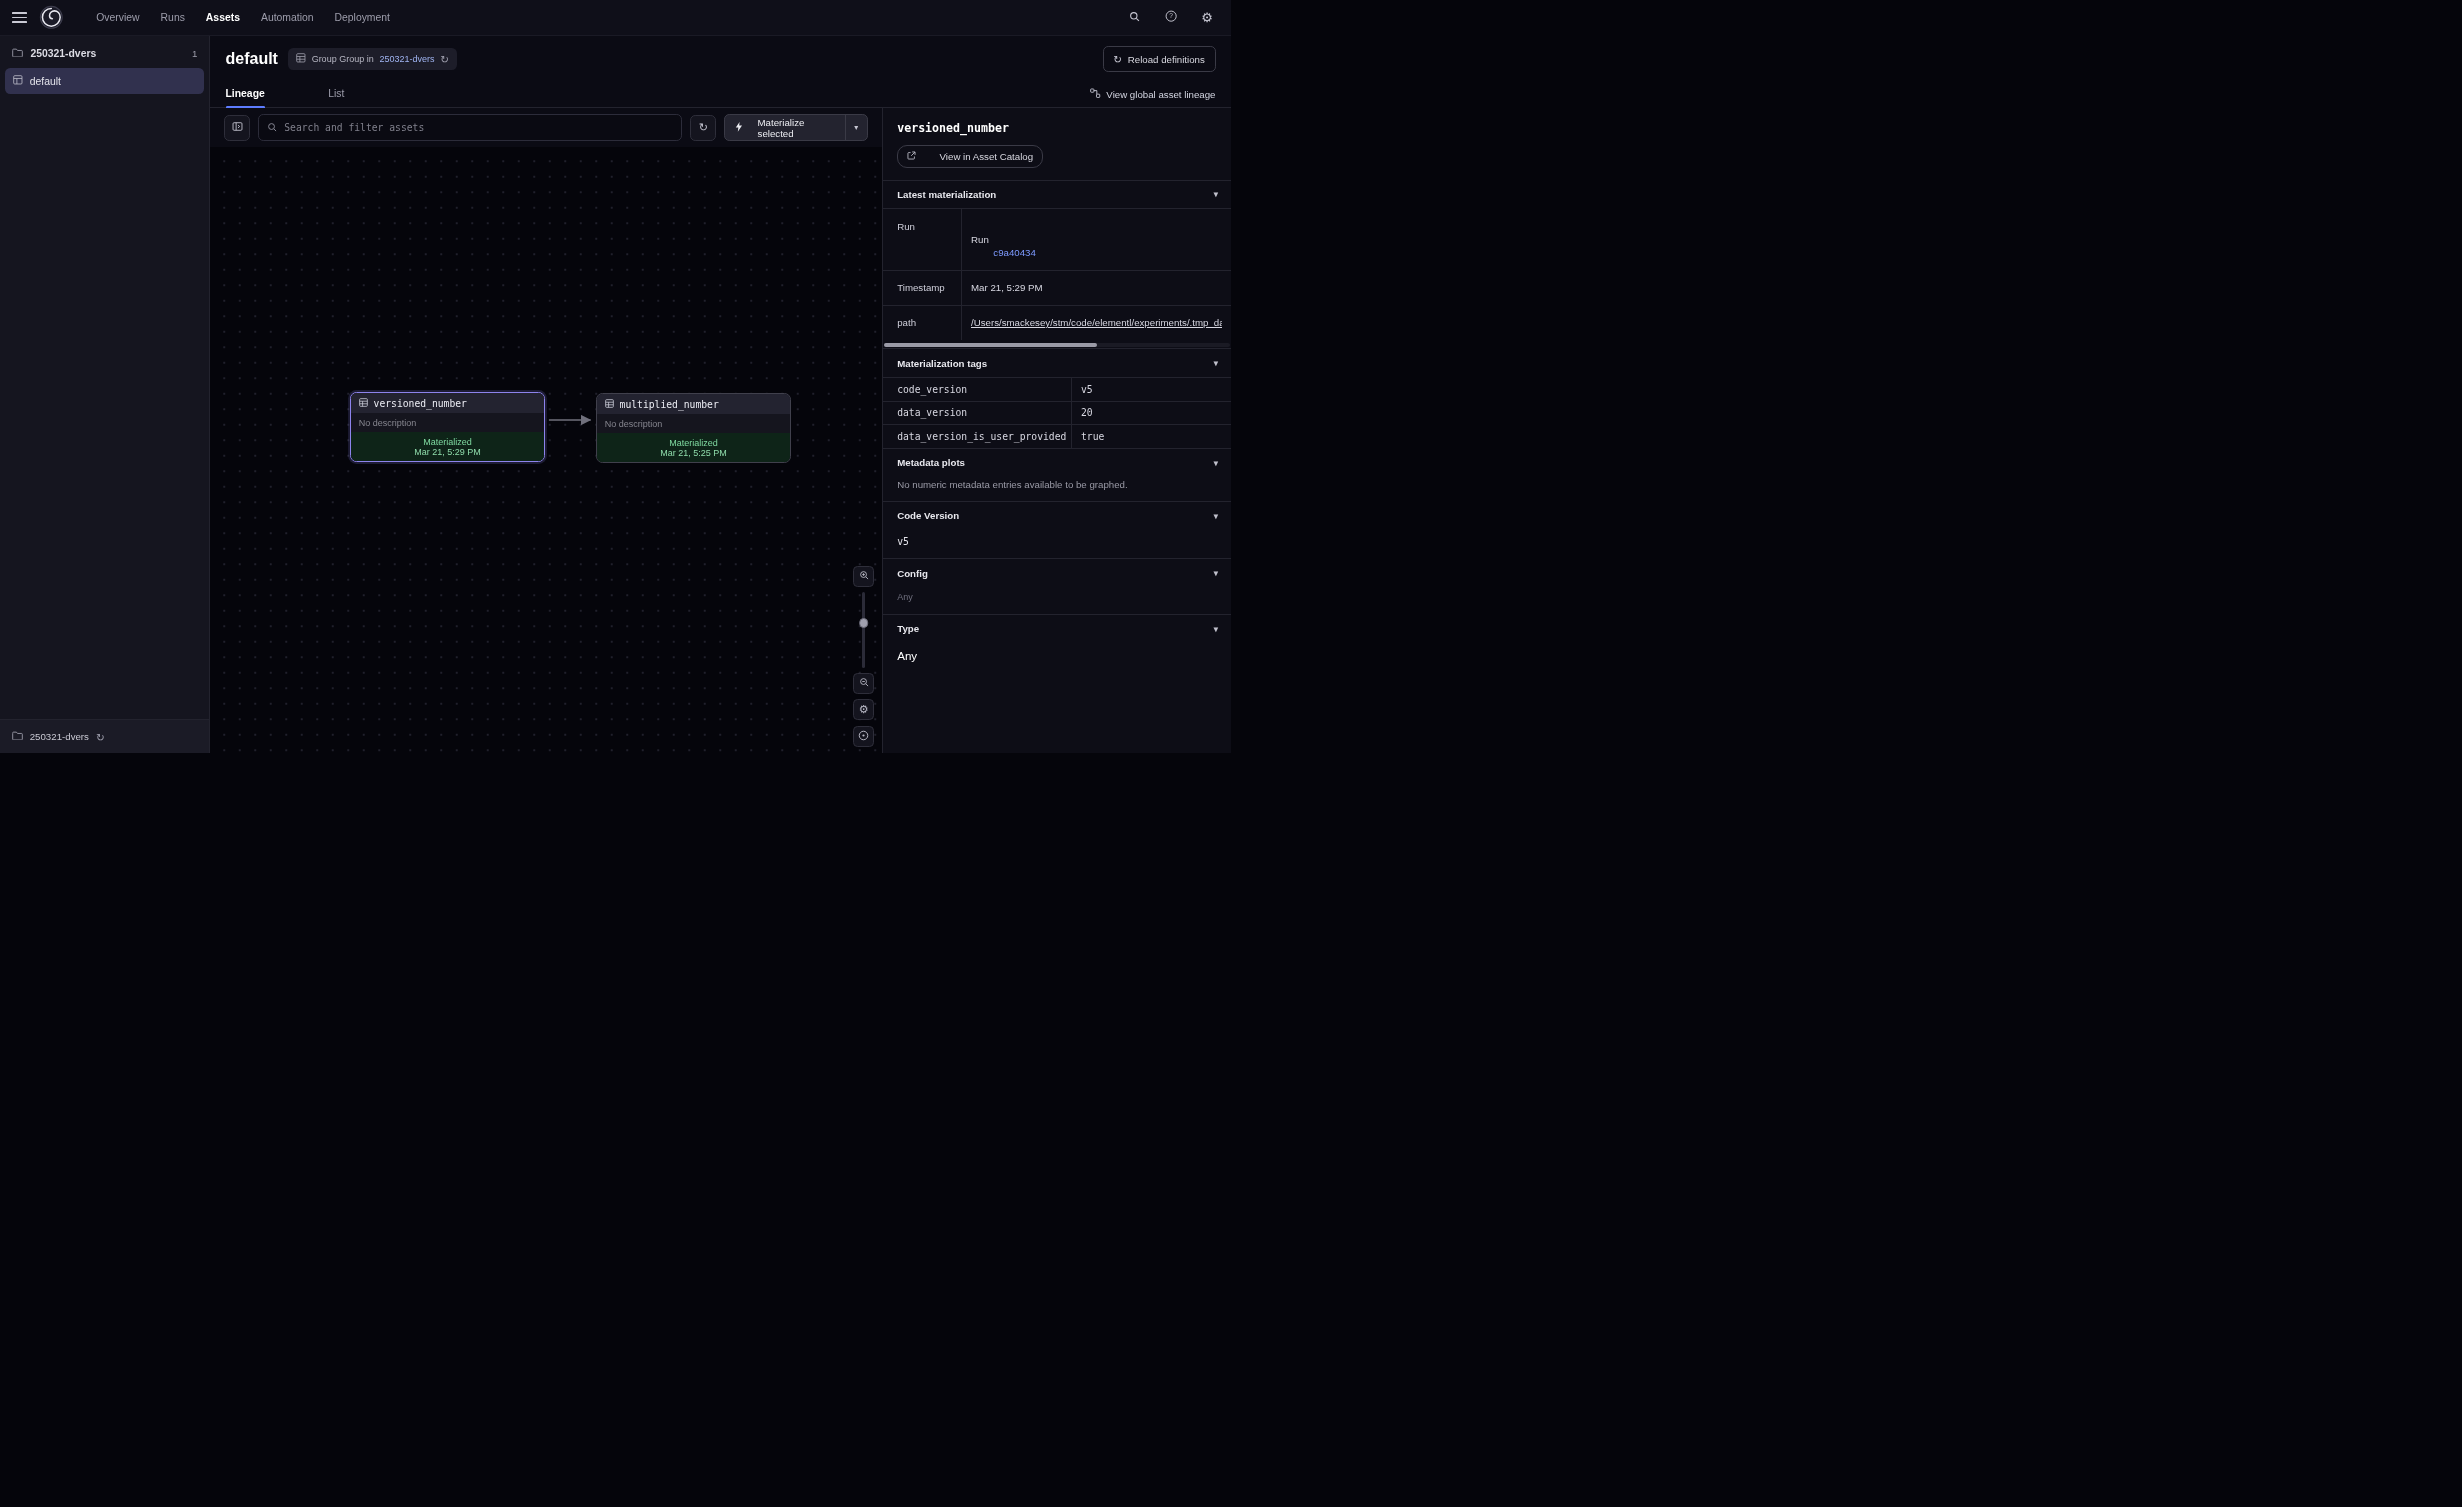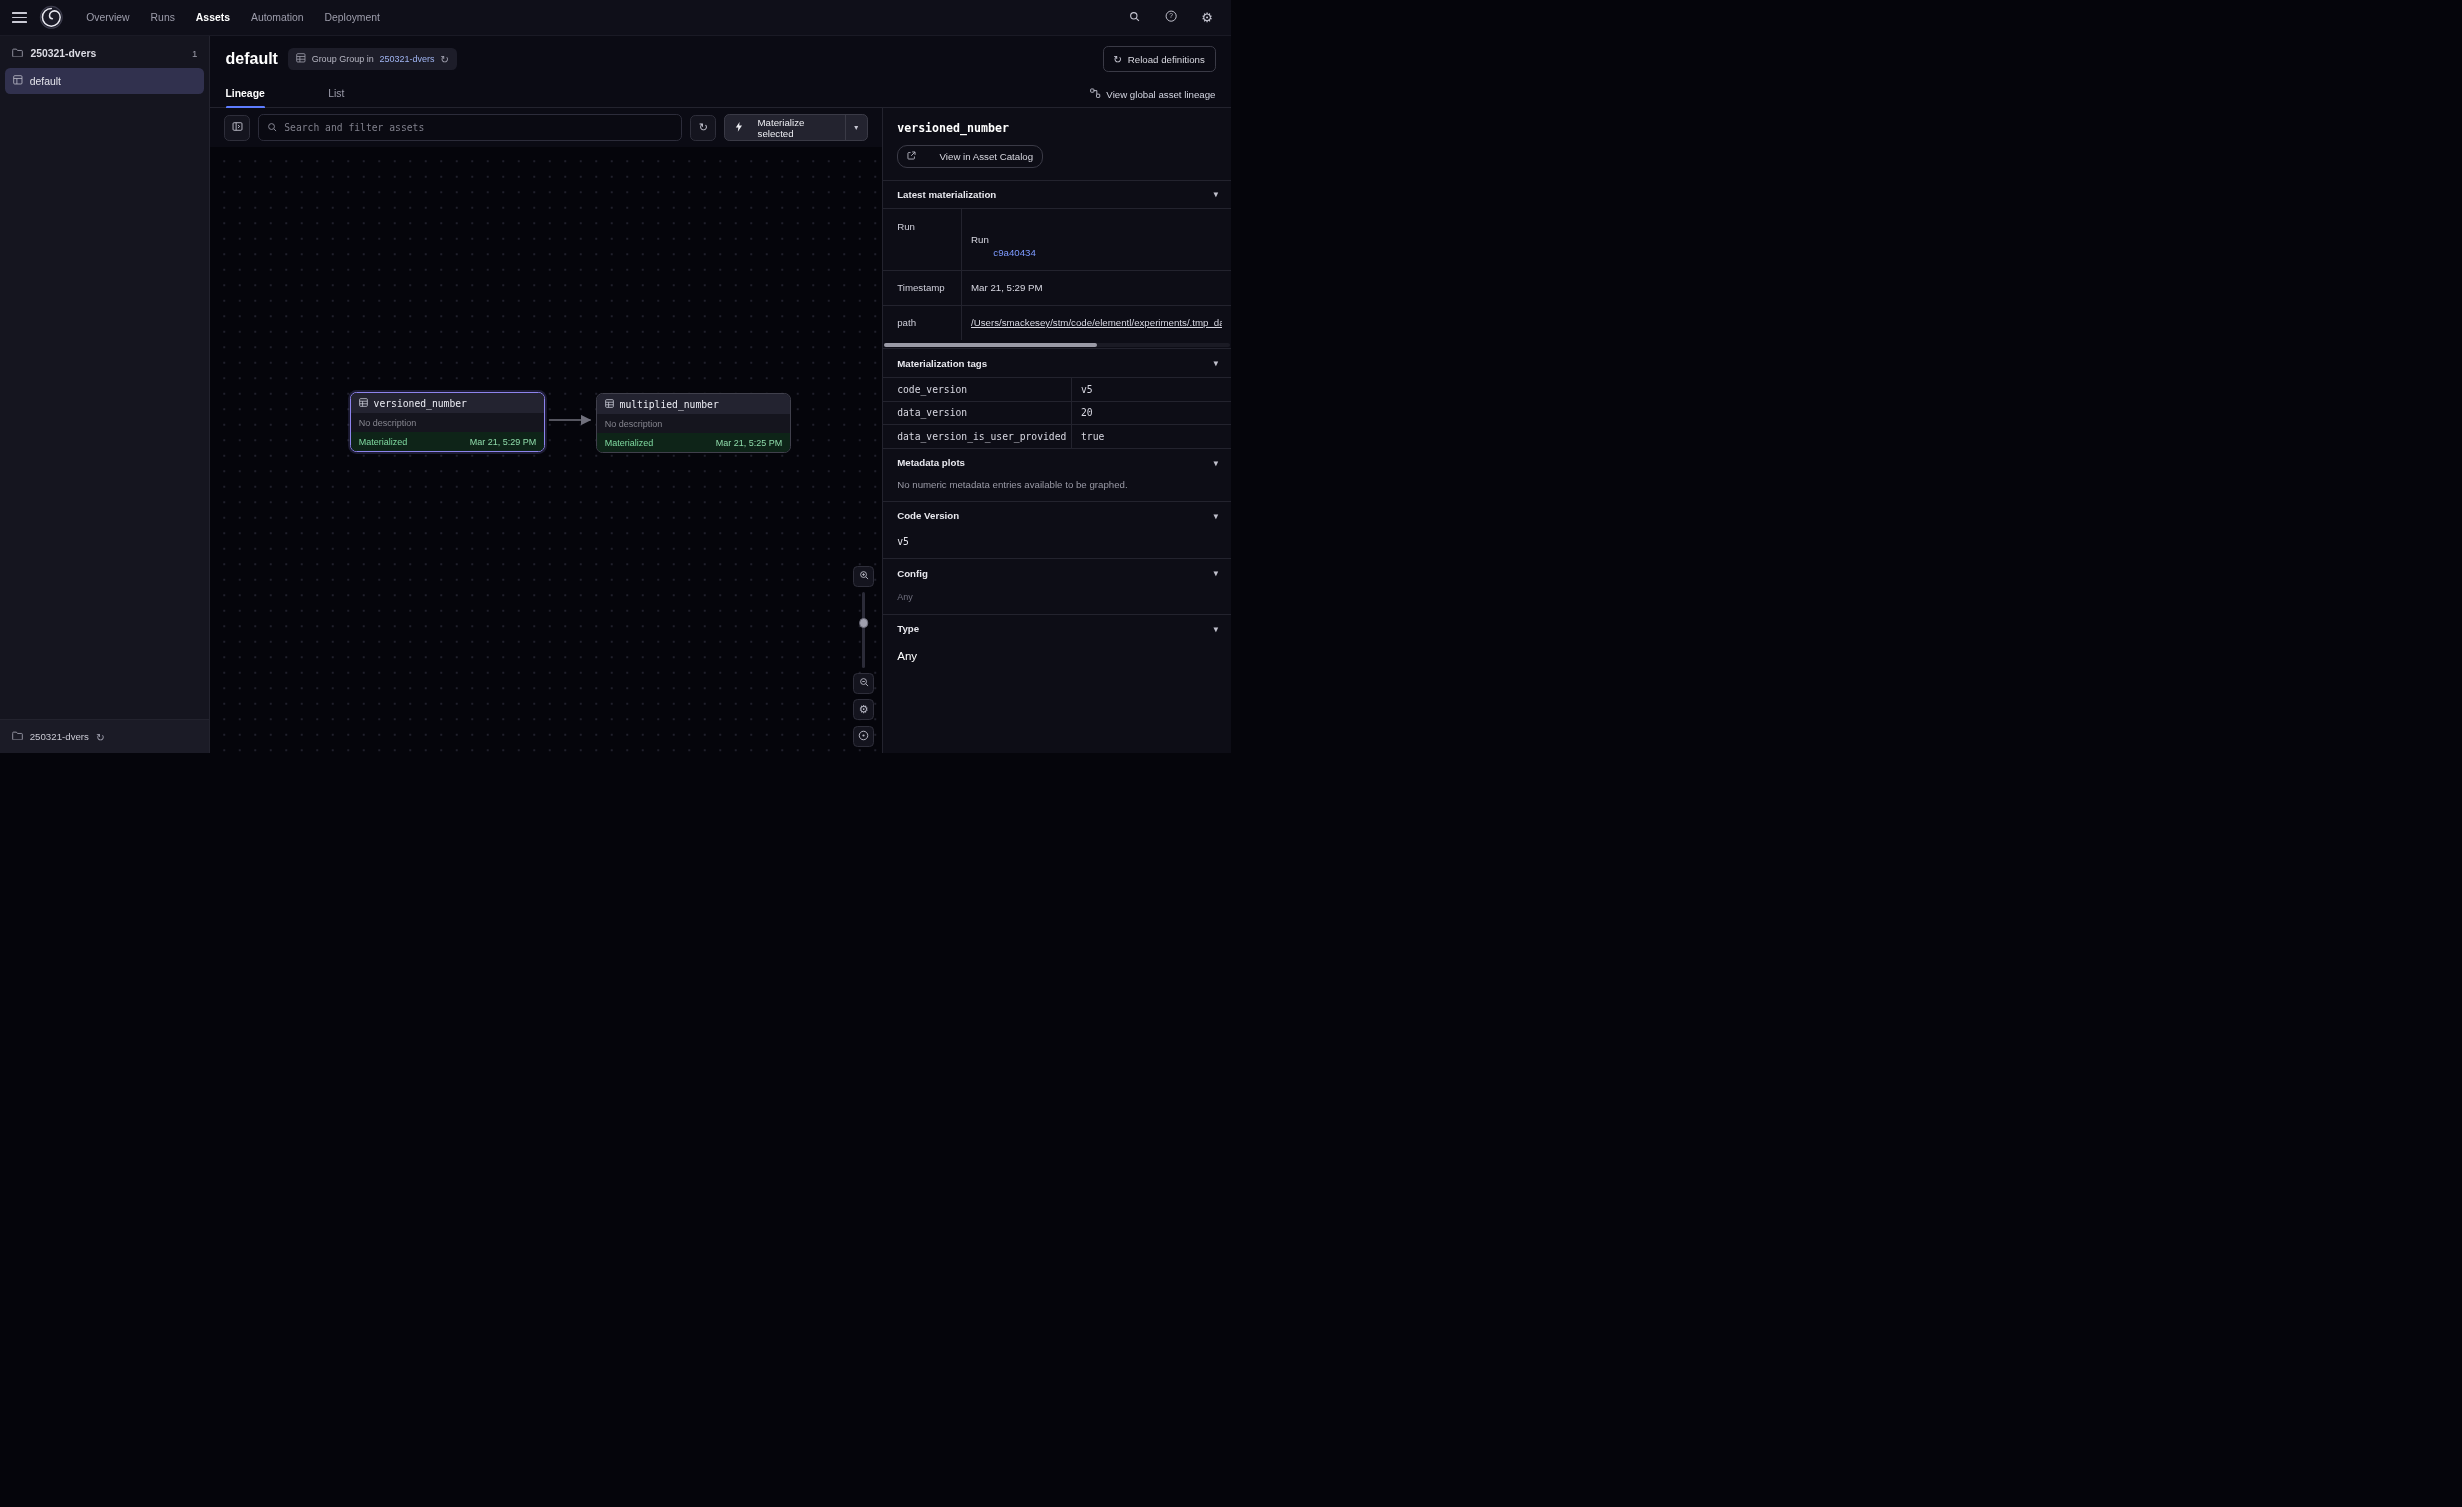--- a/index.html
+++ b/index.html
@@ -12,21 +12,21 @@
   }
 
   
   .topnav {
     height:36px; background:#0f0f19; display:flex; align-items:center;
     padding:0 11.6px; gap:11.6px; border-bottom:0.6px solid #1a1a25;
   }
   .hamburger { width:15.5px; display:flex; flex-direction:column; gap:3.2px; cursor:pointer; }
   .hamburger span { height:1.3px; background:#c9c9d4; border-radius:0.6px; }
   .logo { width:26px; height:26px; display:grid; place-items:center; }
-  .nav-links { display:flex; gap:21px; margin-left:10px; }
+  .nav-links { display:flex; gap:21px; margin-left:20px; }
   .nav-link { font-size:10.4px; color:#9d9dab; cursor:pointer; }
   .nav-link.active { color:#ffffff; font-weight:700; }
   .topnav-spacer { flex:1; }
   .icon-btn {
     width:24.6px; height:24.6px; display:grid; place-items:center; color:#c6c6d2;
     background:transparent; border:none; border-radius:5.2px; cursor:pointer; font-size:11.6px;
   }
 
   
   .app { display:flex; height:717px; }
@@ -121,21 +121,21 @@
     background:#15151e; overflow:hidden; cursor:pointer;
   }
   .asset-node.selected { border:1.3px solid #8d83ec; box-shadow:0 0 0 1.9px rgba(141,131,236,.18); }
   .node-header {
     display:flex; align-items:center; gap:5.8px; padding:4.5px 7.8px; background:#232330;
     font-family:"DejaVu Sans Mono","Liberation Mono",monospace; font-size:9.7px; color:#ecedf4;
   }
   .node-desc { padding:4.5px 7.8px; color:#86868f; font-size:9px; }
   .node-footer {
     display:flex; justify-content:space-between; align-items:center;
-    padding:4.5px 7.8px; background:#0e2418; font-size:9px; color:#7fd9a0;
+    padding:4.5px 7.8px; background:#0e2418; font-size:9px; color:#7fd9a0;flex-direction:column;
   }
   .node-footer .ts { color:#8fdcab; }
   .edge-svg { position:absolute; pointer-events:none; }
 
   
   .zoom-stack {
     position:absolute; right:7.8px; bottom:6.5px; display:flex; flex-direction:column;
     align-items:center; gap:5.2px;
   }
   .zoom-btn {

